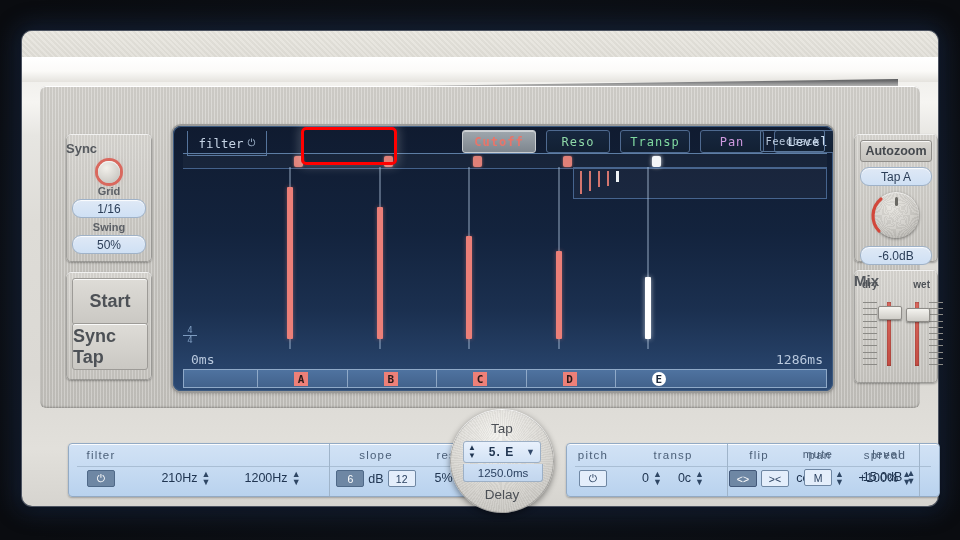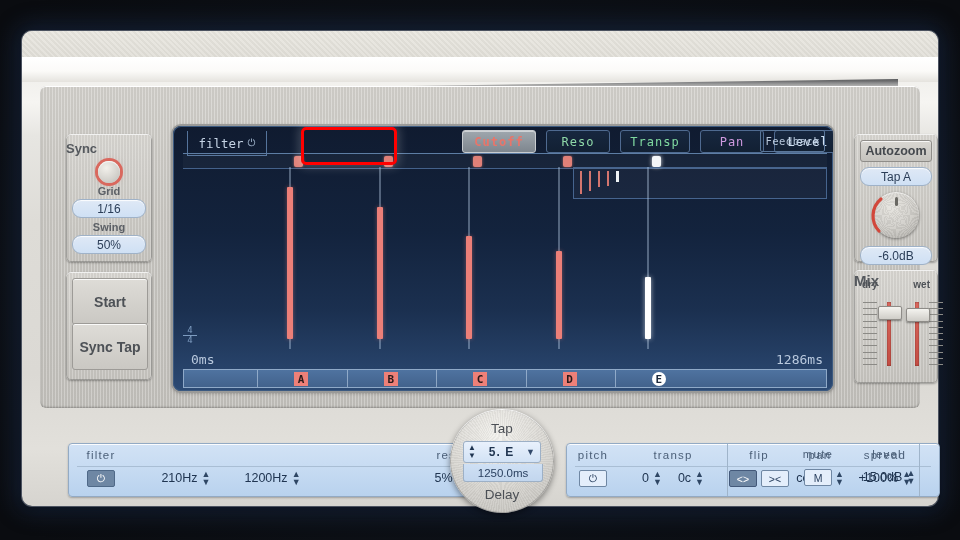--- a/index.html
+++ b/index.html
@@ -129,21 +129,21 @@
         border:1px solid #9fb2c8;color:#2b3e58;font-size:12px;
         display:flex;align-items:center;justify-content:center;
         box-shadow:inset 0 1px 1px rgba(255,255,255,.9);}
   #syncled{width:22px;height:22px;border-radius:50%;margin:5px auto 2px;
         background:radial-gradient(circle at 38% 32%, #f2f0eb 0%, #d6d4cf 55%, #bdbbb6 100%);
         box-shadow:0 0 0 3px #d9685e, inset 0 1px 1px rgba(255,255,255,.8),
                    0 0 6px rgba(217,104,94,.5);}
   .bigbtn{position:absolute;left:6px;width:74px;height:45px;
         background:linear-gradient(180deg,#dedcd7,#cac8c3);
         border:1px solid #9d9b97;border-radius:3px;
-        color:#4d5156;font-size:14px;font-weight:bold;
+        color:#4d5156;font-size:18px;font-weight:bold;
         display:flex;align-items:center;justify-content:center;
         box-shadow:inset 0 1px 0 rgba(255,255,255,.85);}
 
   
   #fbpanel{left:832px;top:103px;width:84px;height:128px;}
   #mixpanel{left:832px;top:239px;width:84px;height:113px;}
   .headerbtn{margin:6px 6px 0;height:20px;border-radius:3px;
         background:linear-gradient(180deg,#d9d7d2,#c5c3be);
         border:1px solid #8f8d89;color:#45494e;font-size:12.5px;font-weight:bold;
         display:flex;align-items:center;justify-content:center;
@@ -393,20 +393,28 @@
       <div class="pgroup" style="left:64px;width:196px;">
         <div class="pval">
           <span>210Hz</span>
           <span class="spin">▲<br>▼</span>
           <span style="width:26px;"></span>
           <span>1200Hz</span>
           <span class="spin">▲<br>▼</span>
         </div>
       </div>
 
+      <div class="pgroup div" style="left:260px;width:92px;">
+        <div class="phead">slope</div>
+        <div class="pval">
+          <span class="sqbtn dark">6</span>
+          <span>dB</span>
+          <span class="sqbtn">12</span>
+        </div>
+      </div>
 
       <div class="pgroup" style="left:352px;width:58px;">
         <div class="phead">reso</div>
         <div class="pval">
           <span>5%</span>
           <span class="spin">▲<br>▼</span>
         </div>
       </div>
     </div>
 

